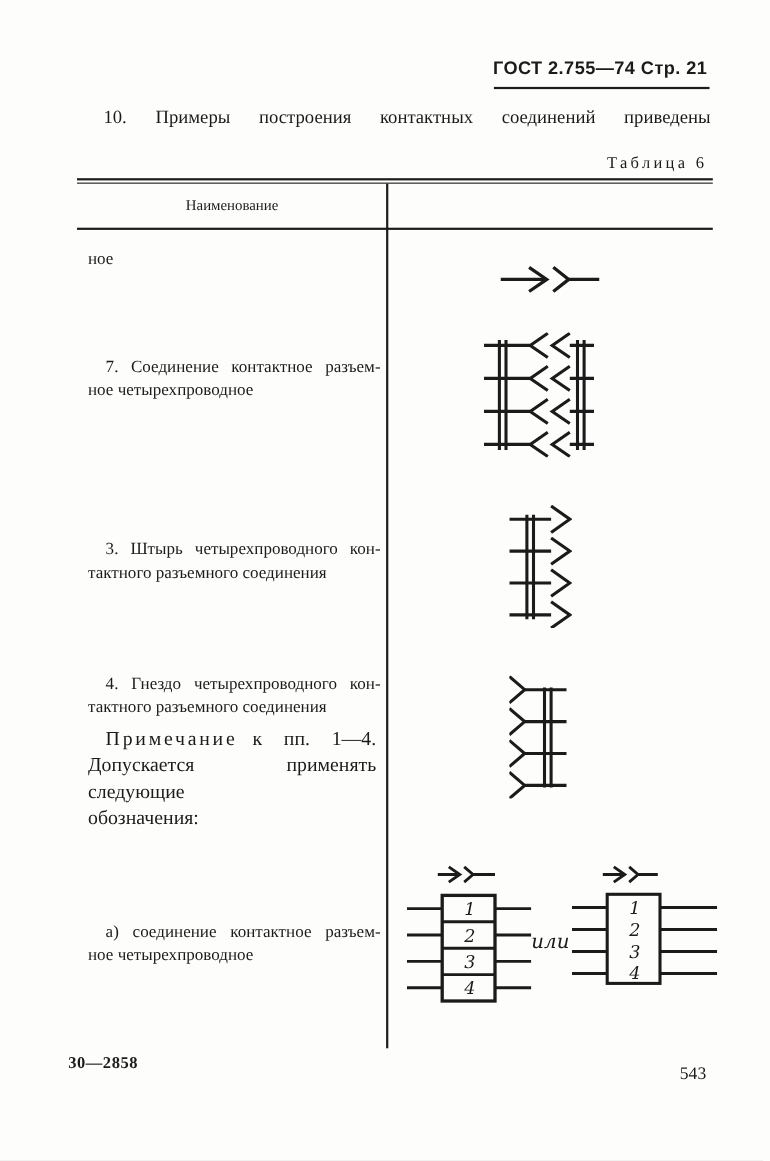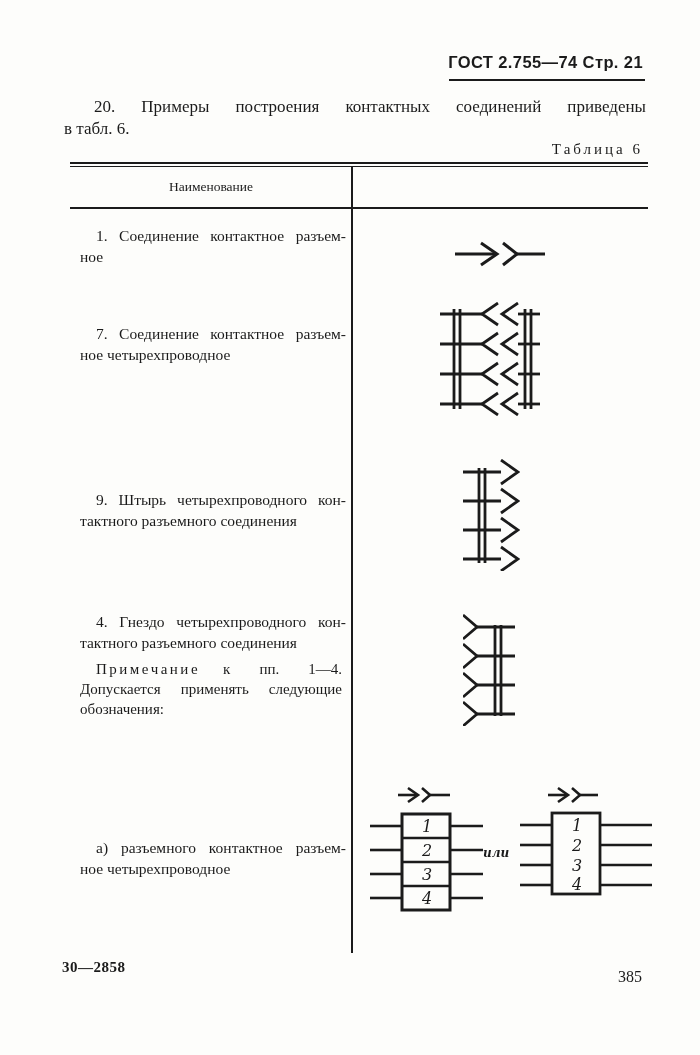--- a/index.html
+++ b/index.html
@@ -40,56 +40,54 @@
     position: absolute; left: 0; top: 5px; width: 100%; height: 42px;
     display: flex; border-bottom: 2px solid var(--ink);
     font-size: 13.5px;
   }
   .thead .cell { display: flex; align-items: center; justify-content: center; }
   .cell-name { width: 282px; text-align: right; }
   .cell-desig { width: 296px; }
   .divider { position: absolute; left: 281px; top: 5px; width: 2px; height: 786px; background: var(--ink); }
   .rowtext { position: absolute; left: 10px; width: 266px; font-size: 15.5px; line-height: 1.34; }
   .rowtext .first { text-indent: 16px; }
-  .note { position: absolute; left: 10px; width: 262px; font-size: 15px; line-height: 1.34; font-family: Liberation Serif, serif; }
+  .note { position: absolute; left: 10px; width: 262px; font-size: 18px; line-height: 1.34; font-family: Liberation Serif, serif; }
   .note .first { text-indent: 16px; }
   .note-title { letter-spacing: 2.5px; }
   .note-ref { word-spacing: 6px; }
   .sym { position: absolute; color: var(--ink); }
   .sym svg { display: block; }
   .sym path, .sym rect { fill: none; stroke: currentColor; }
-  .or-label { position: absolute; font-style: italic; font-size: 12px; font-family: "DejaVu Serif", serif; font-weight: bold; }
+  .or-label { position: absolute; font-style: italic; font-size: 18px; font-family: "DejaVu Serif", serif; }
   .box-digit { fill: currentColor; stroke: none; font-family: "DejaVu Serif", serif; font-style: italic; font-size: 16px; }
   .footer-left { position: absolute; left: 62px; top: 959px; font-size: 15px; font-weight: 600; letter-spacing: 0.5px; }
   .footer-right { position: absolute; right: 58px; top: 968px; font-size: 16px; }
 </style>
 </head>
 <body>
 
 <div class="page">
 
   <div class="gost-header">ГОСТ 2.755—74 Стр. 21</div>
   <div class="gost-header-rule"></div>
 
   <div class="intro">
-    <div class="jl ind">20. Примеры построения контактных соединений приведены</div>
-    <div>в табл. 6.</div>
+    <div class="jl ind">10. Примеры построения контактных соединений приведены</div>
   </div>
 
   <div class="table-caption">Таблица 6</div>
 
   <div class="gost-table">
     <div class="double-rule"></div>
     <div class="thead">
       <div class="cell cell-name">Наименование</div>
     </div>
     <div class="divider"></div>
 
     <div class="rowtext" style="top:64px">
-      <div class="first jl">1. Соединение контактное разъем-</div>
       <div>ное</div>
     </div>
     <div class="sym" style="left:385px; top:76px">
       <svg width="90" height="32" viewBox="0 0 90 32" stroke-width="3">
         <path d="M0 16 H40"></path>
         <path d="M26 5 L42 16 L26 27"></path>
         <path d="M48 5 L62 16 L48 27"></path>
         <path d="M62 16 H90"></path>
       </svg>
     </div>
@@ -129,21 +127,21 @@
             <path d="M78 102 H100"></path>
         </g>
         <g>
           <path d="M85 7 V107"></path>
             <path d="M91 7 V107"></path>
         </g>
       </svg>
     </div>
 
     <div class="rowtext" style="top:328px">
-      <div class="first jl">9. Штырь четырехпроводного кон-</div>
+      <div class="first jl">3. Штырь четырехпроводного кон-</div>
       <div>тактного разъемного соединения</div>
     </div>
     <div class="sym" style="left:393px; top:297px">
       <svg width="57" height="112" viewBox="0 0 57 112" stroke-width="2.8">
         <g>
           <path d="M0 13 H38"></path>
             <path d="M0 42 H38"></path>
             <path d="M0 71 H38"></path>
             <path d="M0 100 H38"></path>
         </g>
@@ -184,21 +182,21 @@
             <path d="M14 100 H52"></path>
         </g>
         <g>
           <path d="M32 11 V102"></path>
             <path d="M38 11 V102"></path>
         </g>
       </svg>
     </div>
 
     <div class="rowtext" style="top:676px">
-      <div class="first jl">а) разъемного контактное разъем-</div>
+      <div class="first jl">а) соединение контактное разъем-</div>
       <div>ное четырехпроводное</div>
     </div>
 
     <div class="sym" style="left:300px; top:624px">
       <svg width="113" height="132" viewBox="0 0 113 132" stroke-width="2.6">
         <g>
           <path d="M28 9 H46"></path>
             <path d="M38 2 L48 9 L38 16"></path>
           <path d="M52 2 L60 9 L52 16"></path>
             <path d="M60 9 H80"></path>
@@ -253,15 +251,15 @@
         </g>
         <text class="box-digit" x="52" y="45">1</text>
         <text class="box-digit" x="52" y="65">2</text>
         <text class="box-digit" x="52" y="85">3</text>
         <text class="box-digit" x="52" y="104">4</text>
       </svg>
     </div>
   </div>
 
   <div class="footer-left">30—2858</div>
-  <div class="footer-right">385</div>
+  <div class="footer-right">543</div>
 
 </div>
 
 </body></html>

